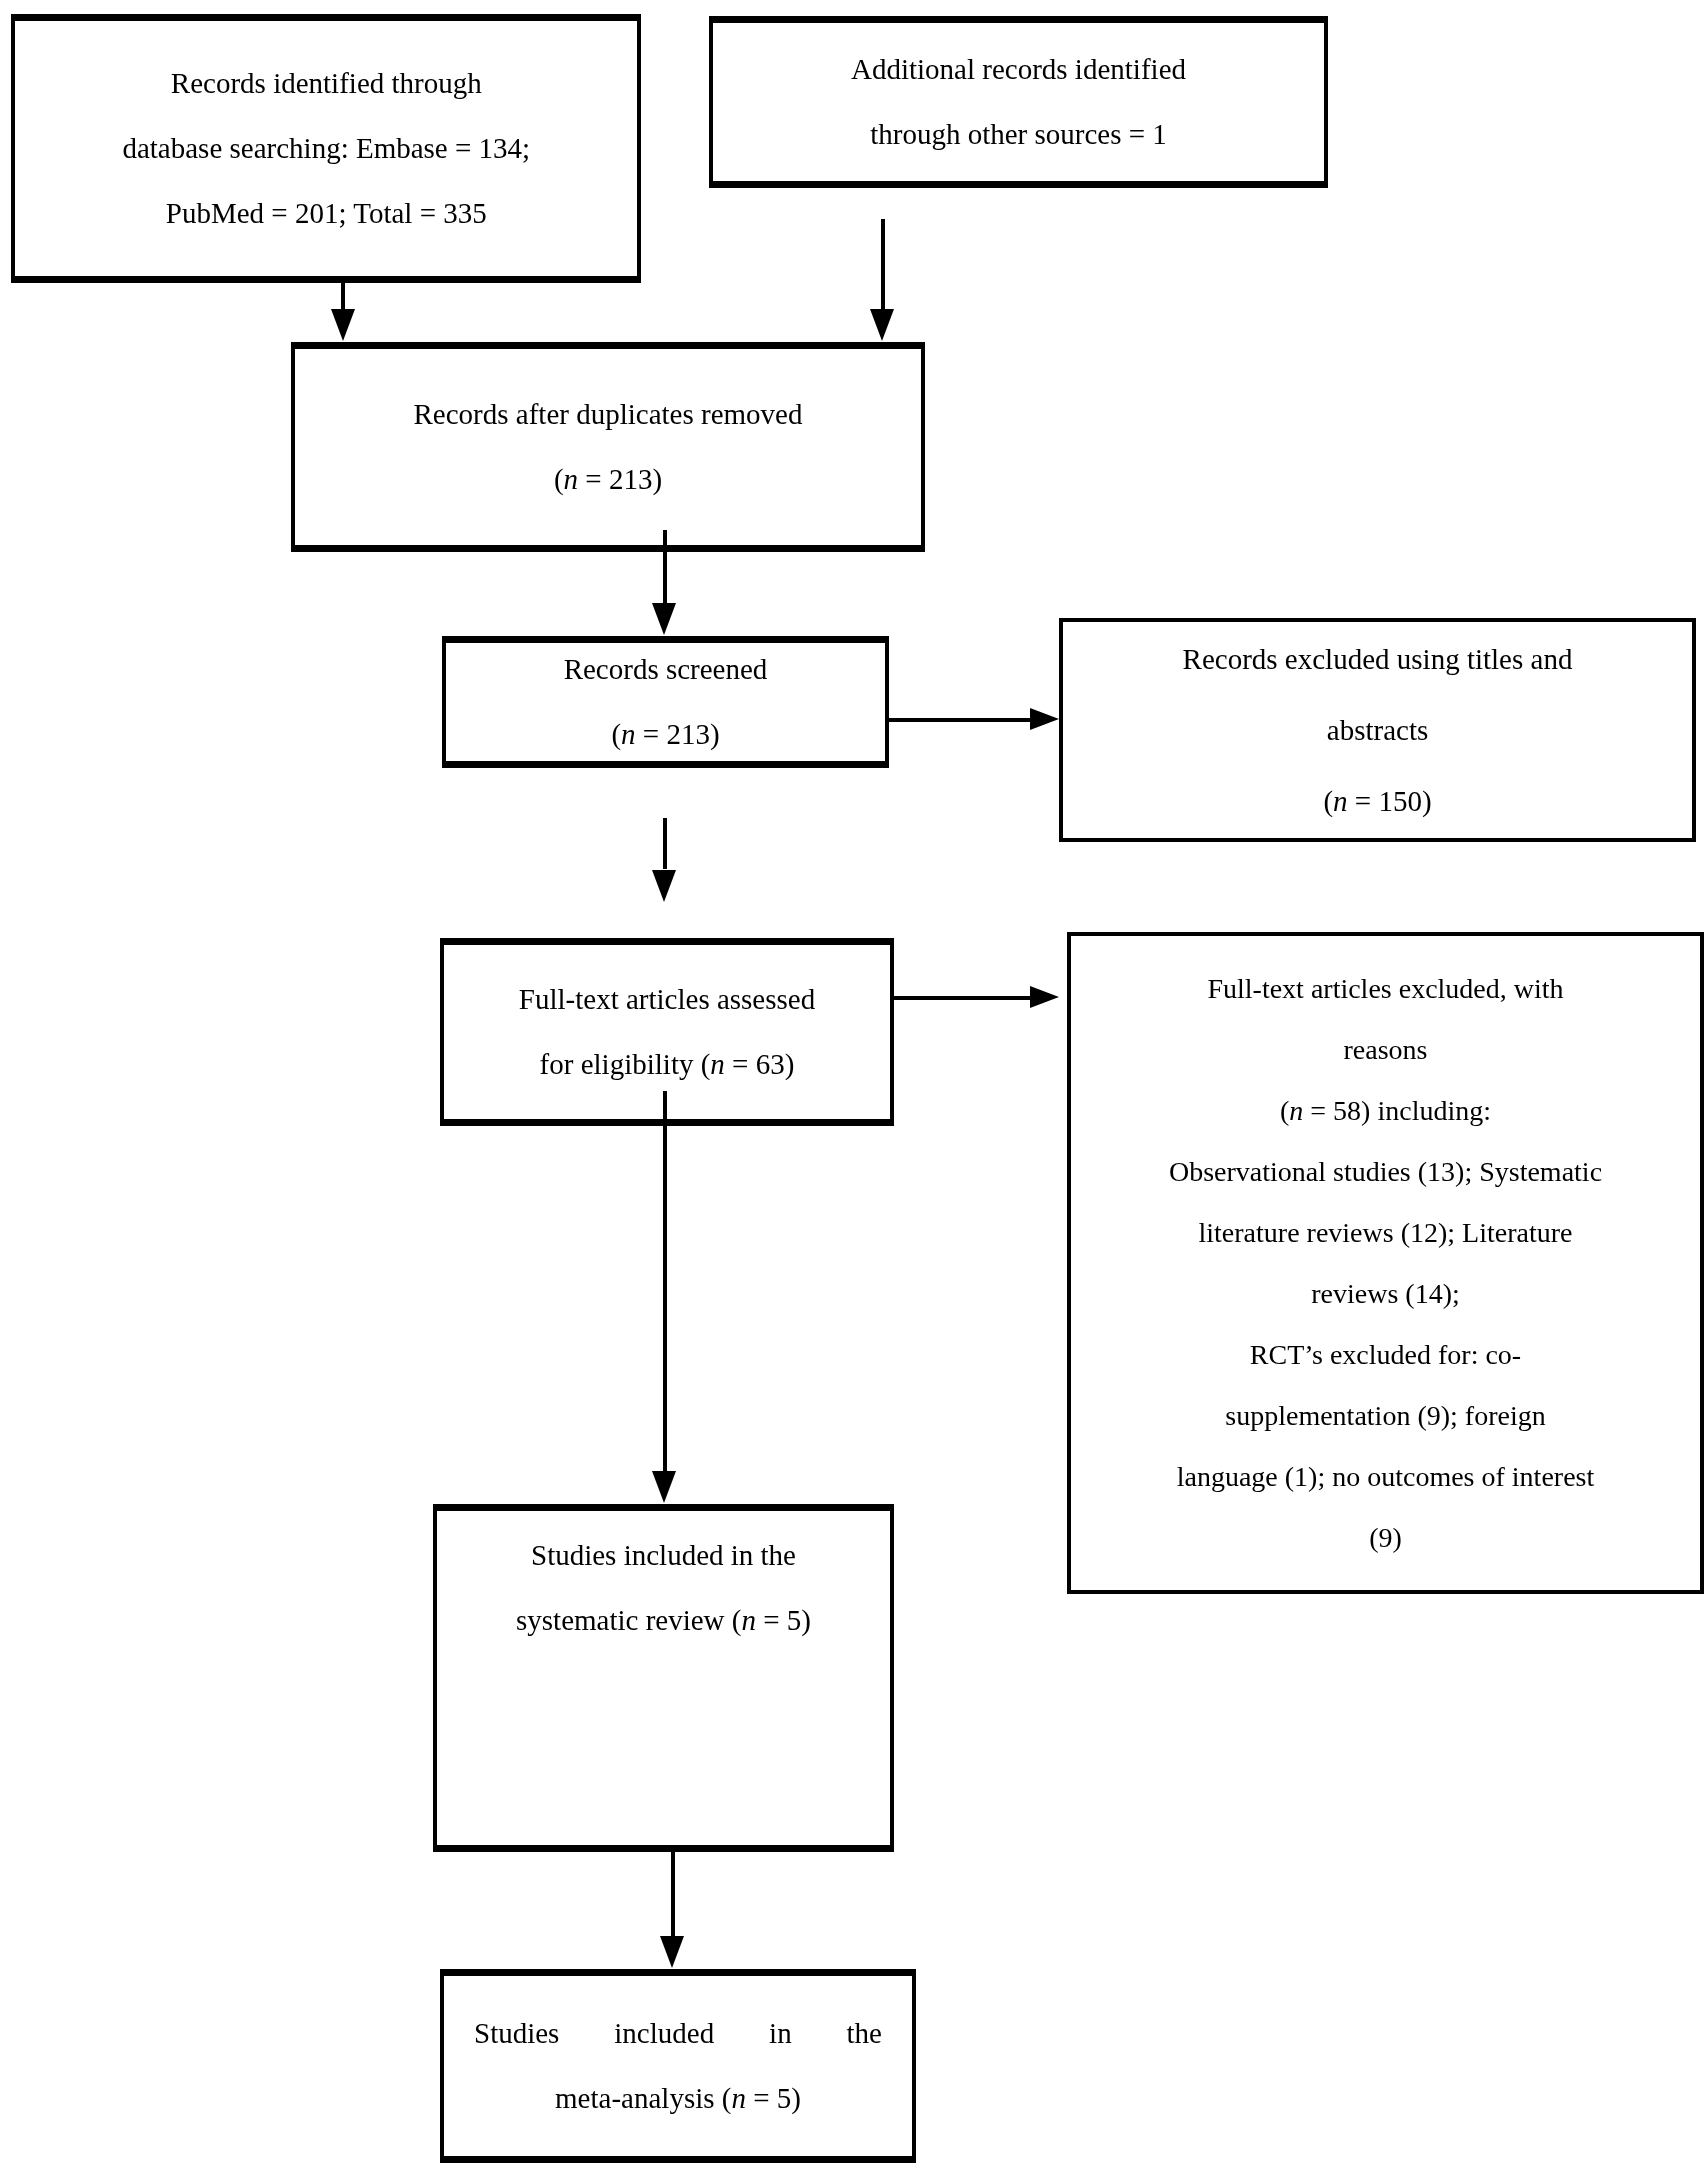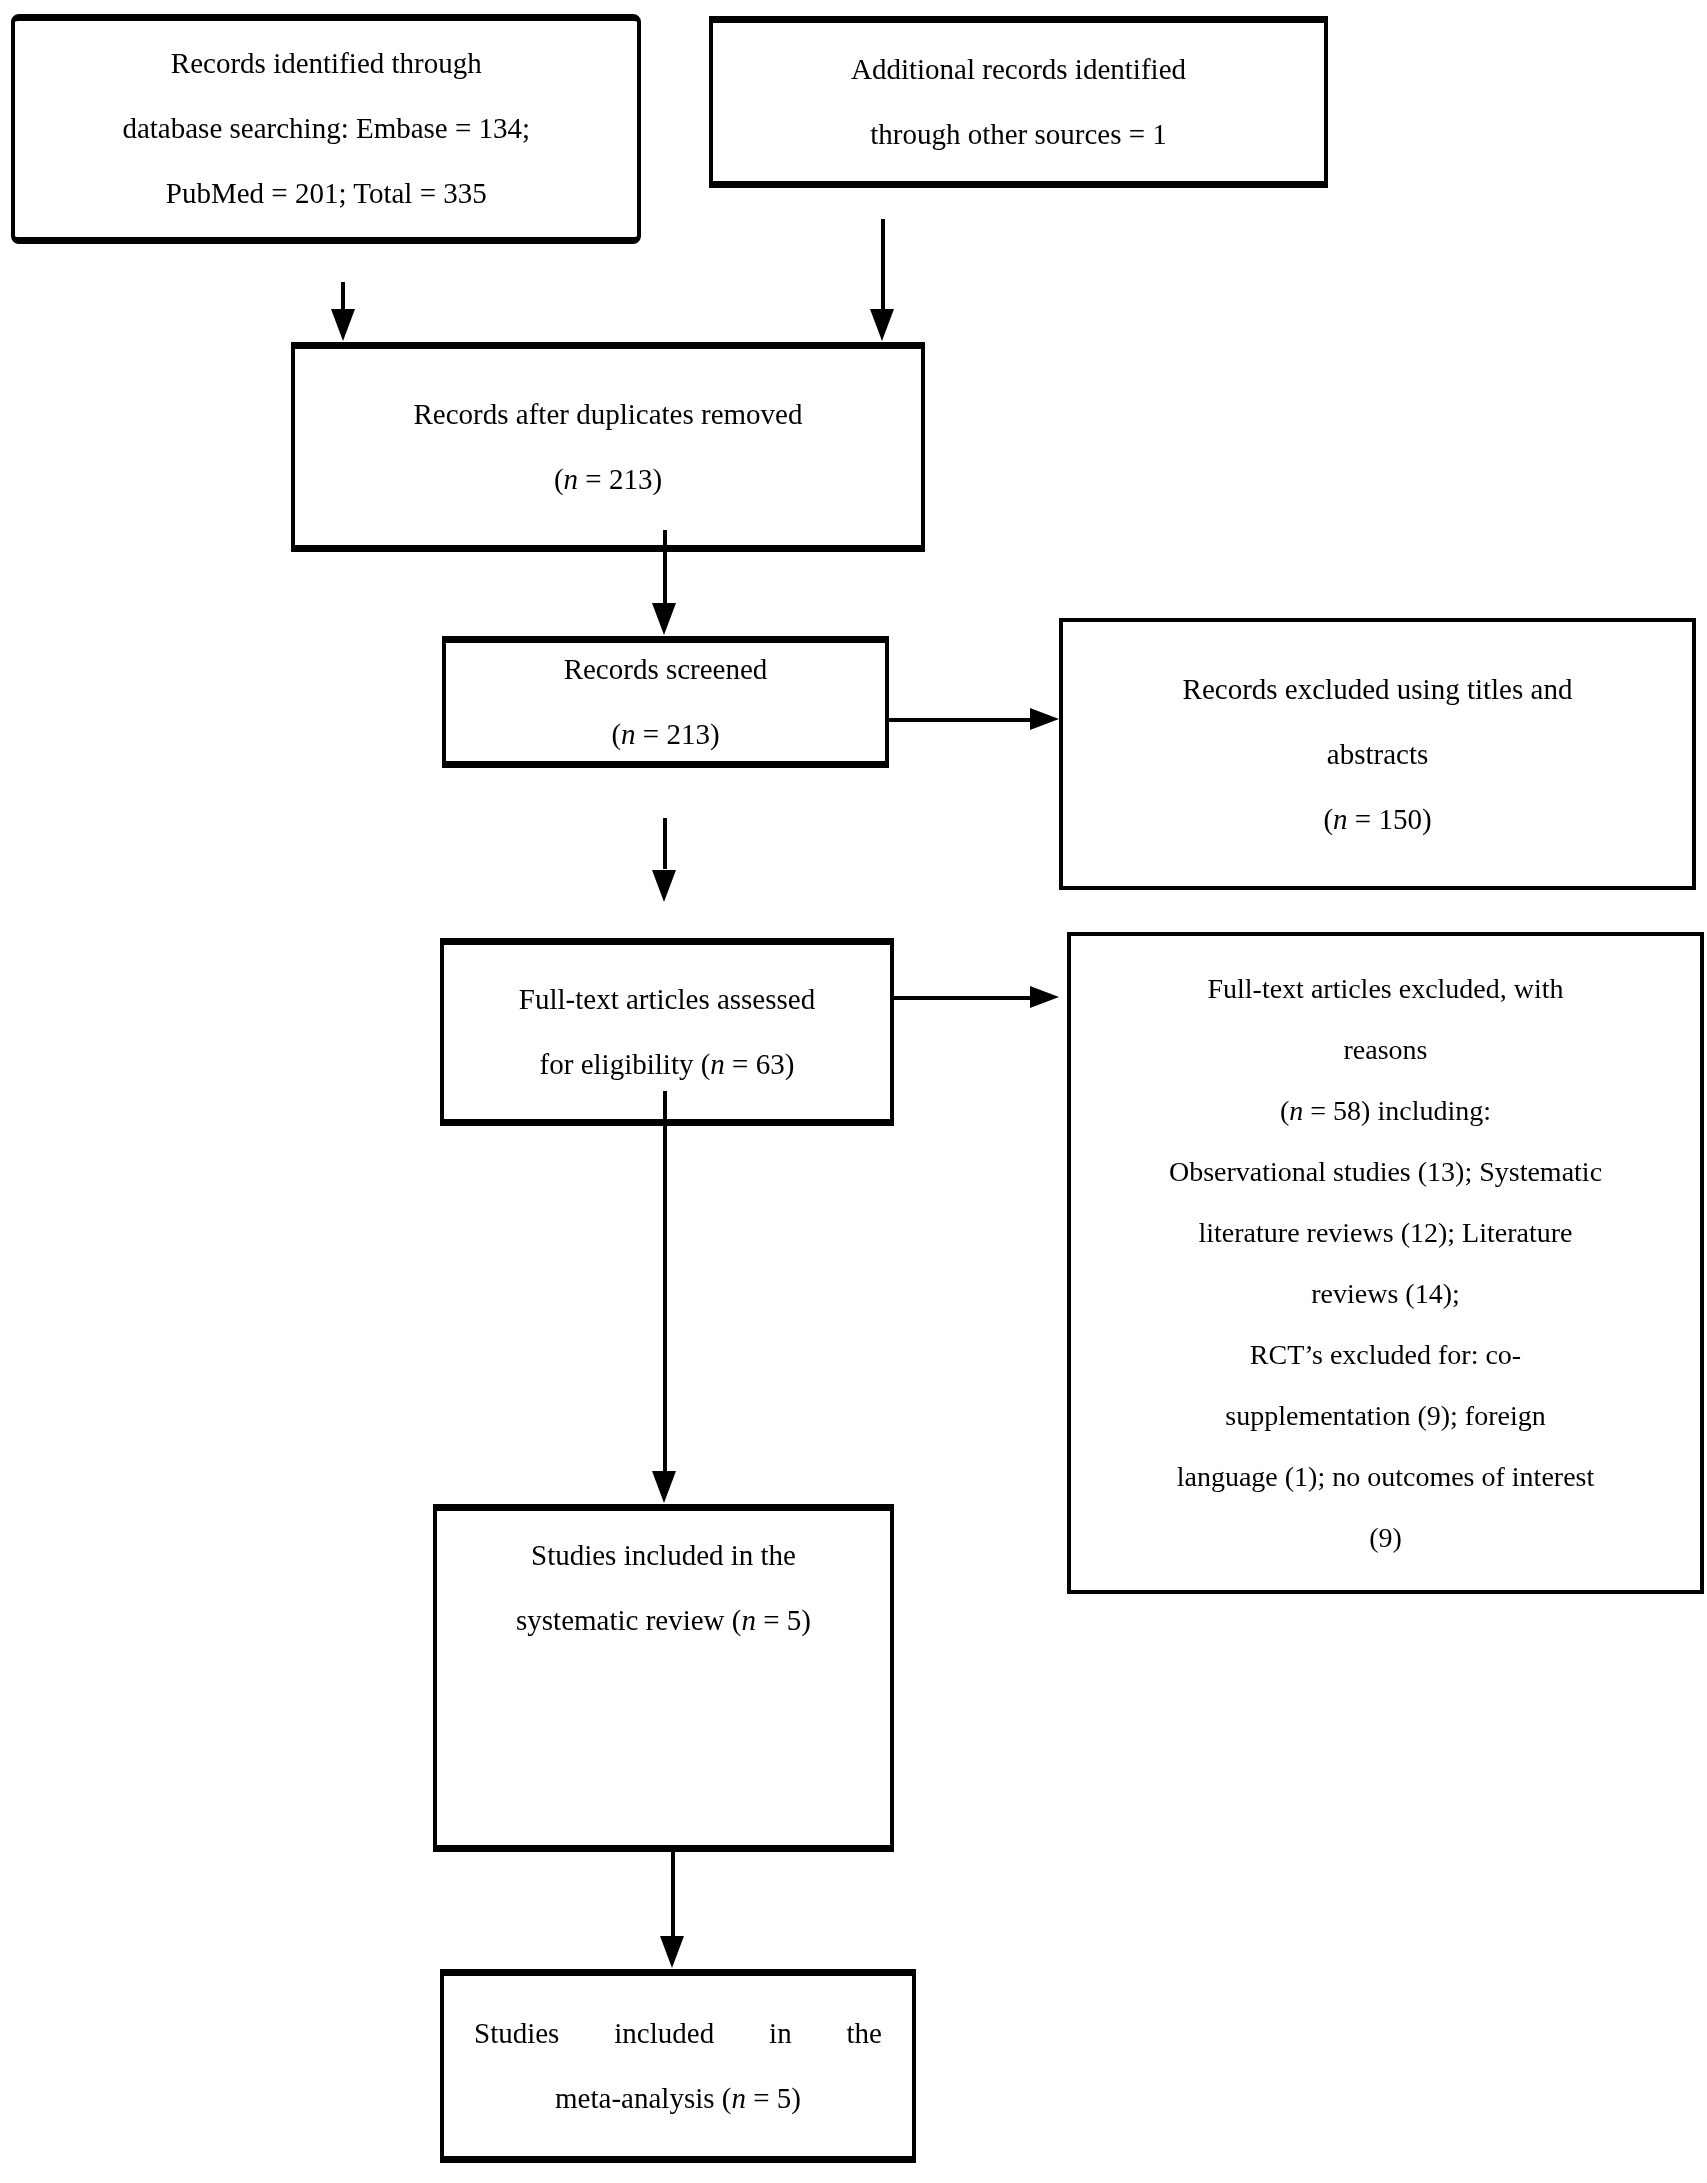--- a/index.html
+++ b/index.html
@@ -26,25 +26,25 @@
     text-align: center;
     font-size: 29px;
     line-height: 65px;
   }
   .box .line { white-space: nowrap; }
   .box i { font-style: italic; }
 
   
   .uniform-border { border-width: 4.5px; }
 
-  .b1 { left: 11.3px;   top: 13.5px;   width: 630px; height: 230px; border-radius: 8px; }
+  .b1 { left: 11.3px;   top: 13.5px;   width: 630px; height: 269px; }
   .b2 { left: 709px; top: 16px;   width: 619px; height: 172px; }
   .b3 { left: 291px;  top: 342px;  width: 634px; height: 210px; }
   .b4 { left: 442px;  top: 636px; width: 447px;  height: 132px; }
-  .b5 { left: 1059px; top: 618px; width: 637px; height: 272px; }
+  .b5 { left: 1059px; top: 618px; width: 637px; height: 224px; gap: 6px; }
   .b6 { left: 440px;  top: 902px; width: 454px; height: 188px; margin-top: 36px; }
   .b7 { left: 1059px; top: 932px; width: 637px; height: 662px;
         font-size: 28px; line-height: 61px; margin-left: 8px; }
   .b8 { left: 433px;  top: 1504px; width: 461px; height: 348px;
         justify-content: flex-start; padding-top: 11.7px; }
   .b9 { left: 440px;  top: 1969px; width: 476px; height: 194px;
         padding: 0 30px; }
   .b9 .line { white-space: normal; }
   .b9 .line:not(:last-child) { text-align: justify; text-align-last: justify; }
 

